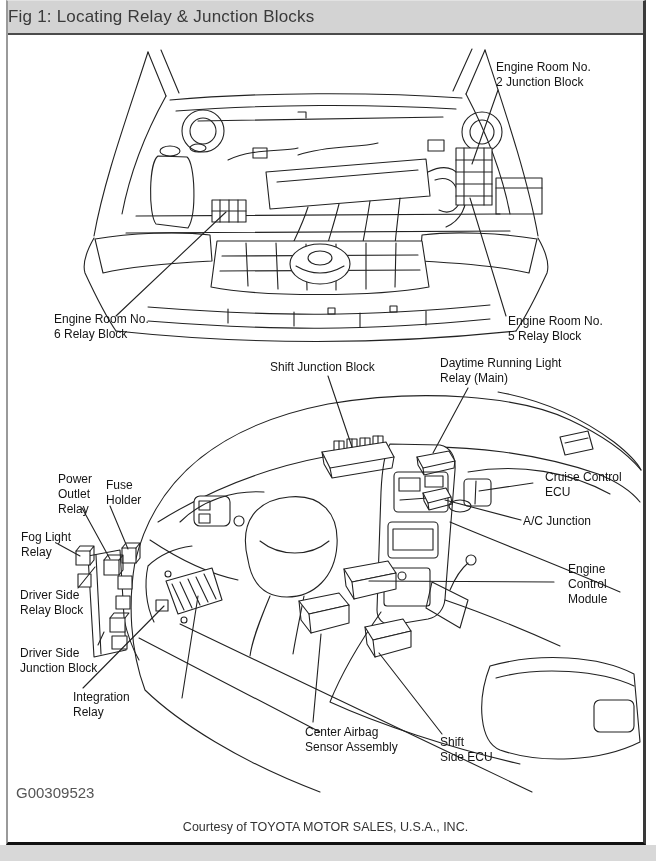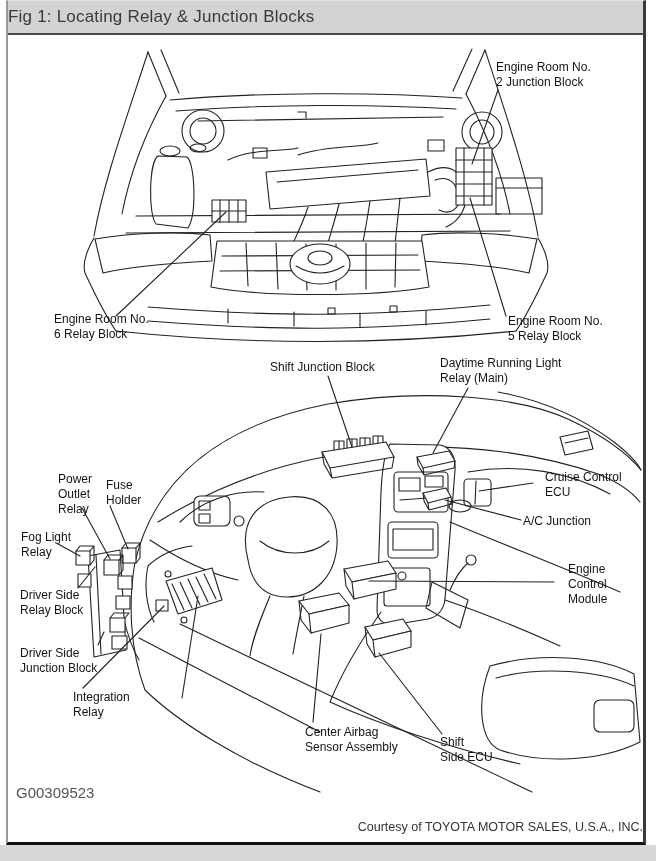--- a/index.html
+++ b/index.html
@@ -10,21 +10,21 @@
          border-top:1px solid #e2e2e2;border-left:2px solid #9a9a9a;
          border-right:3px solid #3a3a3a;border-bottom:3px solid #111;}
   .titlebar{height:32px;background:#d3d3d3;border-bottom:2px solid #4b4b4b;
             line-height:32px;font-size:17px;color:#3a3a3a;
             letter-spacing:.2px;}
   .canvas{position:relative;width:635px;height:807px;background:#fff;}
   .art{position:absolute;left:0;top:0;pointer-events:none;}
   .lbl{position:absolute;font-size:12px;line-height:15px;color:#141414;
        white-space:pre-line;}
   .figcode{position:absolute;font-size:15px;color:#555;}
-  .footer{position:absolute;left:0;width:100%;text-align:right;
+  .footer{position:absolute;left:0;width:100%;text-align:center;
           font-size:12.5px;color:#333;}
   .bottomstrip{position:absolute;left:0;top:845px;width:656px;height:16px;
                background:#d8d8d8;}
 </style>
 </head>
 <body>
 
 <div class="panel">
   <div class="titlebar">
     <span>Fig 1: Locating Relay &amp; Junction Blocks</span>

